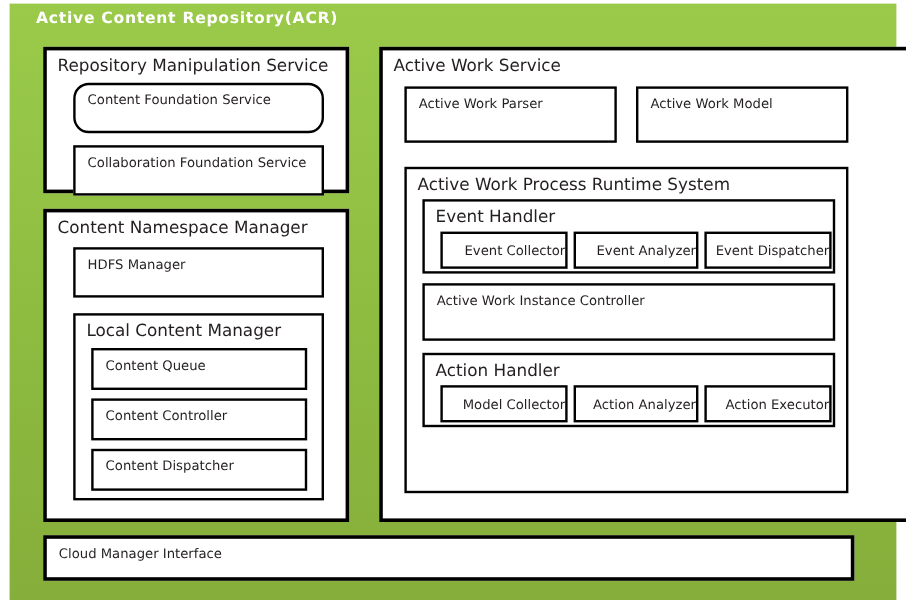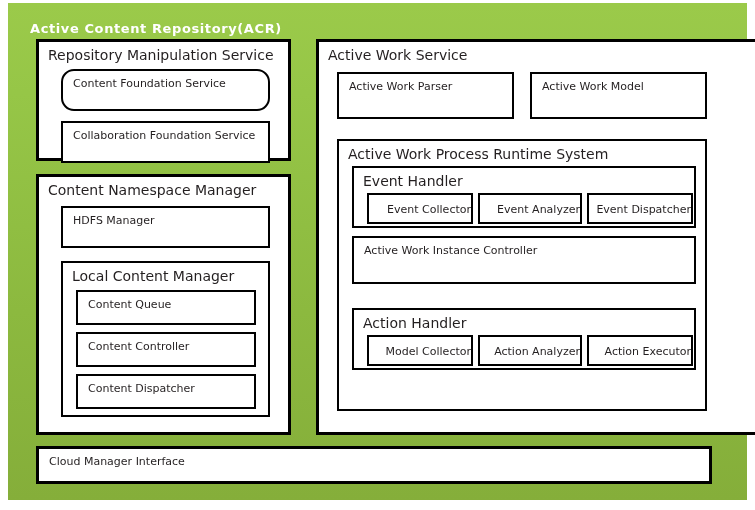--- a/index.html
+++ b/index.html
@@ -32,21 +32,20 @@
 
   .panel-title {
     position: absolute;
     left: 22px;
     top: 5px;
     font-size: 13px;
     font-weight: bold;
     color: #ffffff;
     letter-spacing: 0.6px;
     white-space: nowrap;
-    margin-top: 13px;
   }
 
   
   .box {
     position: absolute;
     background: #ffffff;
     border: 3px solid #000000;
     box-sizing: border-box;
   }
   .box.thin {
@@ -94,21 +93,21 @@
   #active-work-model               { left: 211px; top: 30px;  width: 177px; height: 47px; }
 
   #active-work-process-runtime     { left: 18px;  top: 97px;  width: 370px; height: 272px; }
   #event-handler                   { left: 13px;  top: 25px;  width: 344px; height: 62px; }
   #event-collector                 { left: 13px;  top: 25px;  width: 106px; height: 31px; }
   #event-analyzer                  { left: 124px; top: 25px;  width: 104px; height: 31px; }
   #event-dispatcher                { left: 233px; top: 25px;  width: 106px; height: 31px; }
 
   #active-work-instance-controller { left: 13px;  top: 95px;  width: 344px; height: 48px; }
 
-  #action-handler                  { left: 13px;  top: 153px; width: 344px; height: 62px; margin-top: 14px; }
+  #action-handler                  { left: 13px;  top: 153px; width: 344px; height: 62px; }
   #action-collector                { left: 13px;  top: 25px;  width: 106px; height: 31px; }
   #action-analyzer                 { left: 124px; top: 25px;  width: 104px; height: 31px; }
   #action-executor                 { left: 233px; top: 25px;  width: 106px; height: 31px; }
 
   
   #cloud-manager-interface         { left: 28px;  top: 443px; width: 676px; height: 38px; }
 </style>
 </head>
 <body>
 

